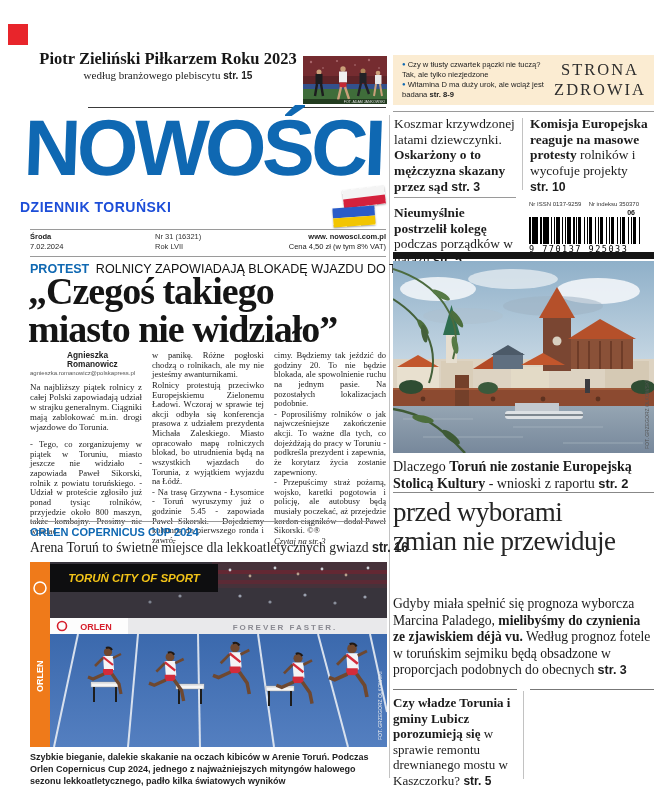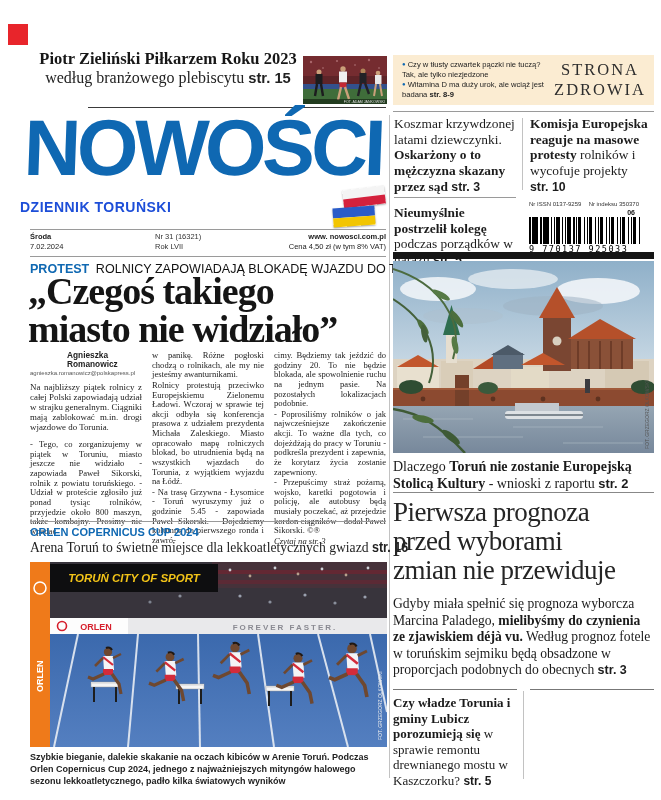--- a/index.html
+++ b/index.html
@@ -8,21 +8,21 @@
   .abs{position:absolute;}
   .hr{position:absolute;height:1px;background:#9a9a9a;}
   .vr{position:absolute;width:1px;background:#c2c2c2;}
   .b{font-weight:bold;}
   .pg{font-family:"Liberation Sans",sans-serif;font-weight:800;font-size:0.92em;white-space:nowrap;}
   
   .red-marker{left:8px;top:24px;width:20px;height:21px;background:#e8252b;}
   
   .top-teaser{left:38px;top:50px;width:260px;text-align:center;font-family:"Liberation Serif",serif;line-height:1.15;}
   .tt1{font-size:16.5px;font-weight:bold;color:#171717;}
-  .tt2{font-size:16px;color:#222;}
+  .tt2{font-size:11px;color:#222;}
   .football{left:303px;top:56px;width:84px;height:48px;}
   
   .strona{left:393px;top:55px;width:261px;height:50px;background:#fbecd2;display:flex;align-items:center;box-sizing:border-box;padding:4px 8px 4px 9px;}
   .strona-items{width:158px;font-size:7.6px;line-height:1.3;color:#222;}
   .dot{color:#0f68b2;font-size:6px;vertical-align:1px;margin-right:2px;}
   .strona-title{flex:1;text-align:center;font-family:"Liberation Serif",serif;font-size:16.5px;letter-spacing:2px;color:#2d2d2d;line-height:1.2;}
   
   .rteaser{font-family:"Liberation Serif",serif;font-size:13.4px;line-height:1.17;color:#1c1c1c;}
   .issn-row{left:529px;top:201px;width:110px;display:flex;justify-content:space-between;font-size:6px;color:#333;}
   .barcode-wrap{left:529px;top:209px;width:112px;}
@@ -369,21 +369,20 @@
       <ellipse cx="58" cy="176" rx="11" ry="3.5" fill="#3e5a35" transform="rotate(38 58 176)"></ellipse>
       <text x="256" y="188" font-size="5" fill="#555" font-family="Liberation Sans, sans-serif" transform="rotate(-90 256 188)">FOT. GRZEGORZ OLKOWSKI</text>
     </svg>
   </div>
   <div class="abs t-cap">
     <span>Dlaczego </span><span class="b">Toruń nie zostanie Europejską Stolicą Kultury</span><span> - wnioski z raportu </span><span class="pg">str. 2</span>
   </div>
 
   <div class="hr" style="left:393px;top:492px;width:261px;background:#888;"></div>
   <div class="abs prog-head">
-    <div>Pierwsza prognoza</div>
     <div>przed wyborami</div>
     <div>zmian nie przewiduje</div>
   </div>
   <div class="abs prog-par">
     <span>Gdyby miała spełnić się prognoza wyborcza Marcina Paladego, </span><span class="b">mielibyśmy do czynienia ze zjawiskiem déjà vu.</span><span> Według prognoz fotele w toruńskim sejmiku będą obsadzone w proporcjach podobnych do obecnych </span><span class="pg">str. 3</span>
   </div>
 
   <div class="hr" style="left:393px;top:689px;width:124px;background:#777;"></div>
   <div class="hr" style="left:530px;top:689px;width:124px;background:#777;"></div>
   <div class="vr" style="left:523px;top:691px;height:88px;"></div>

